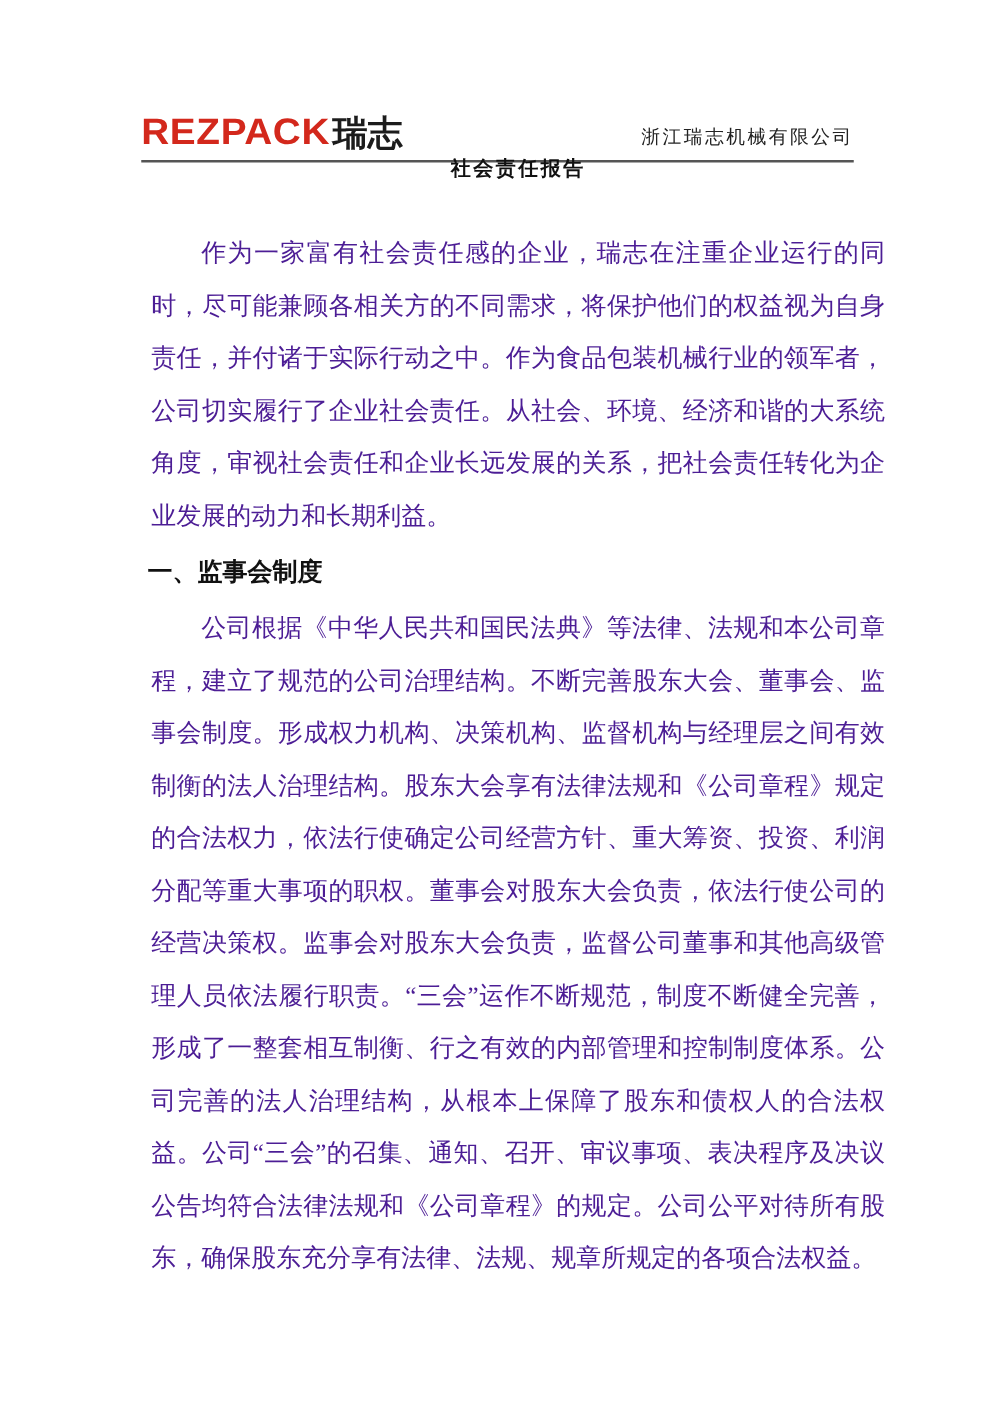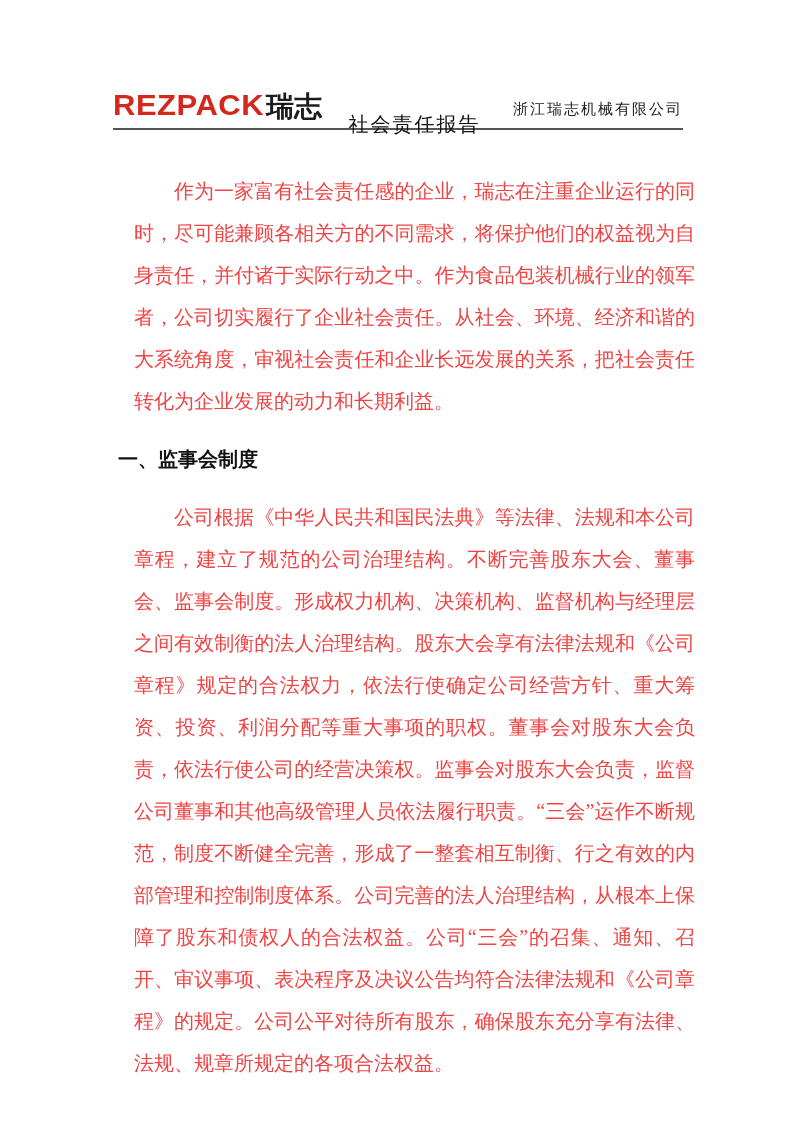--- a/index.html
+++ b/index.html
@@ -60,35 +60,35 @@
     margin-top: 48px;
   }
   
   .content {
     position: absolute;
     left: 118px;
     top: 104px;
     width: 593px;
   }
   .doc-title {
-    margin: 0;
-    font-size: 20px;
+    margin: 12px;
+    font-size: 16px;
     line-height: 40px;
-    font-weight: normal;
+    font-weight: bold;
     text-align: center;
     color: #111111;
     letter-spacing: 2px;
   }
   .para {
-    margin: 16px;
+    margin: 3px;
     font-size: 20px;
     line-height: 42px;
     text-align: justify;
     text-indent: 2em;
-    color: #ef4444;
+    color: #4c1d95;
   }
   .para.intro {
     margin-top: 26px;
   }
   .section-heading {
     margin: 0;
     font-size: 20px;
     line-height: 42px;
     font-weight: bold;
     color: #111111;

